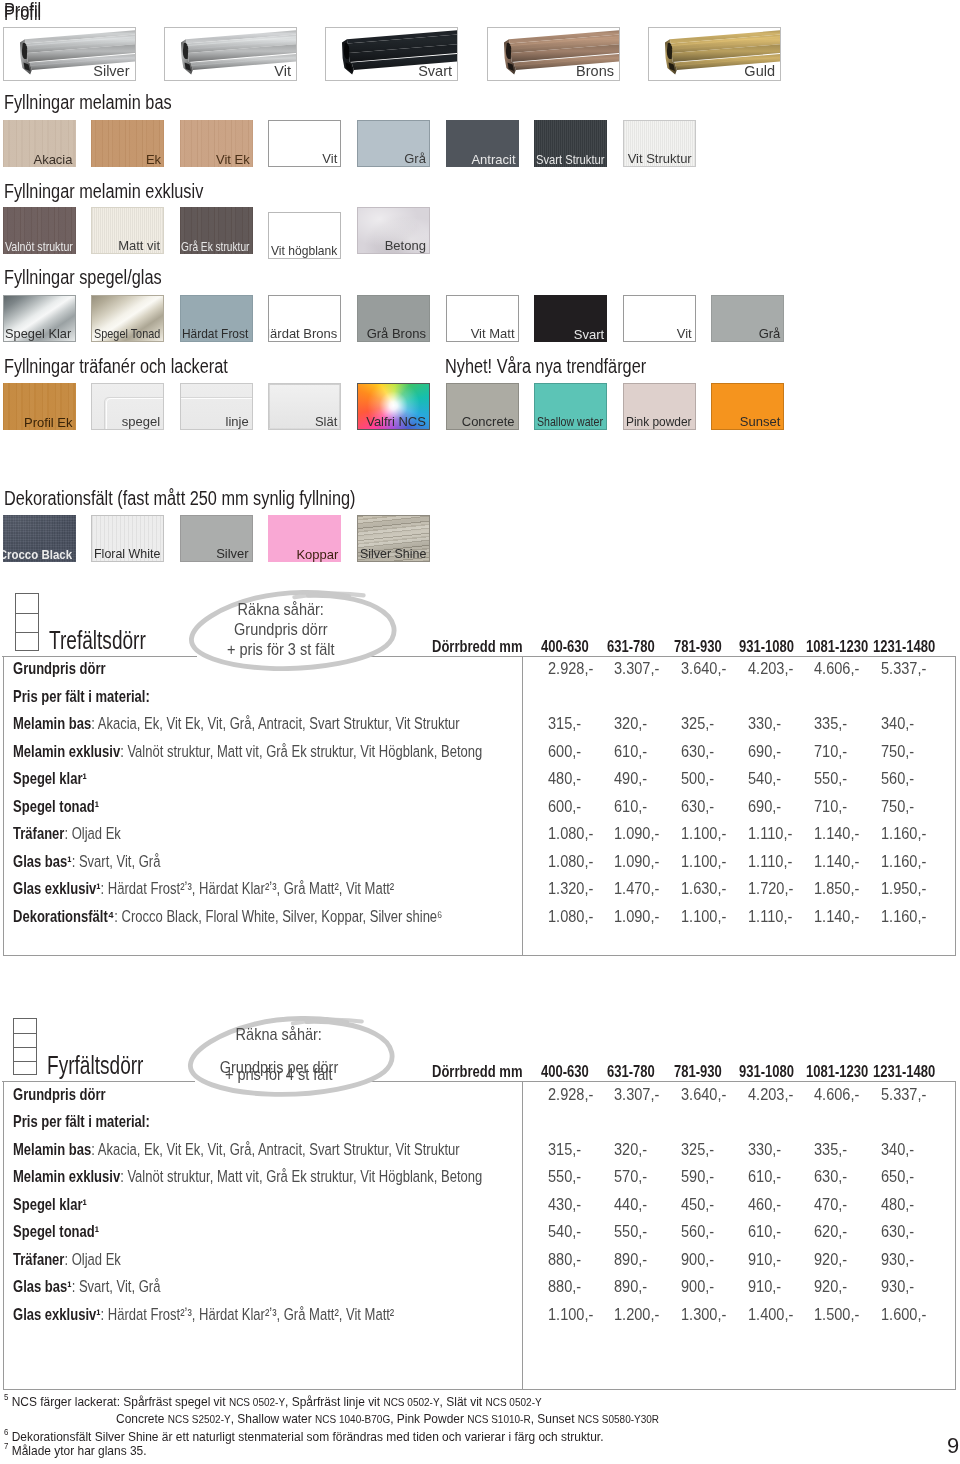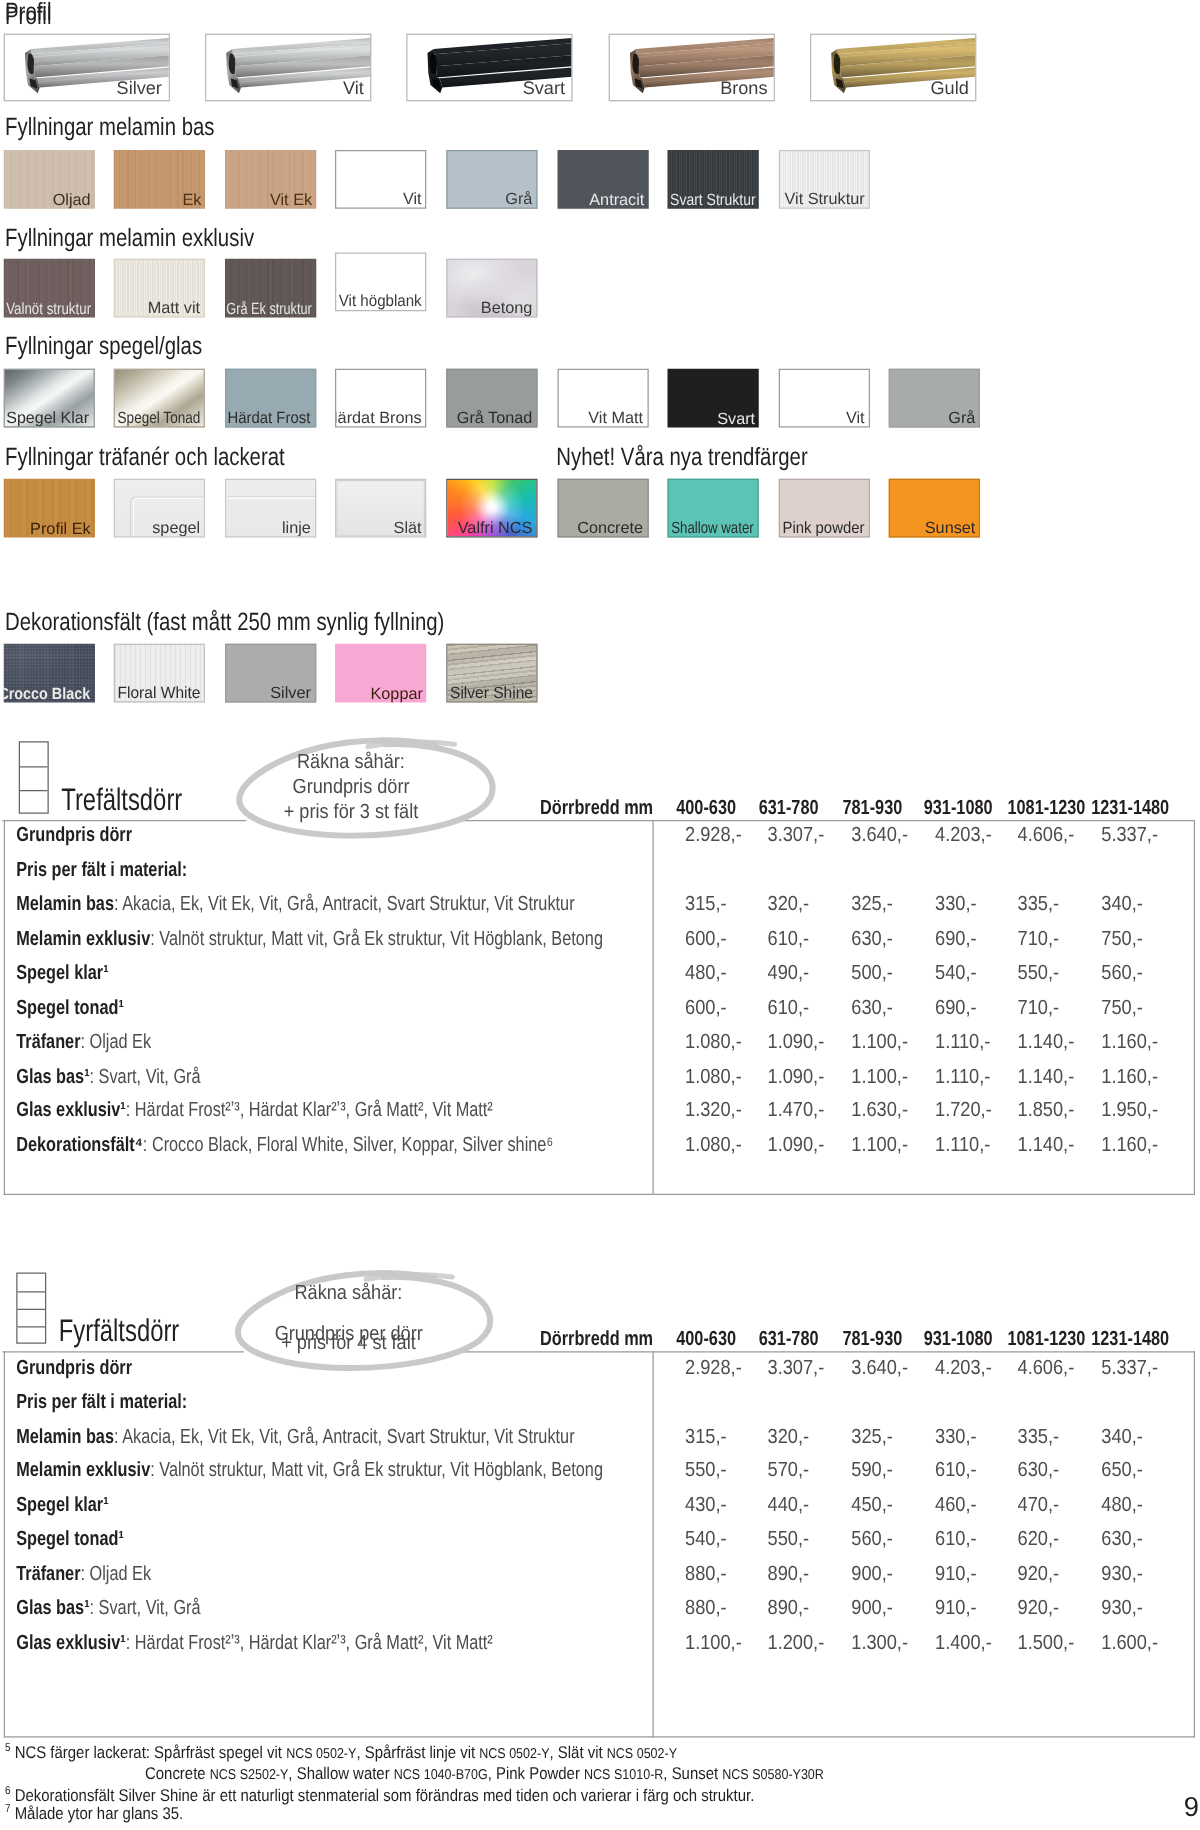--- a/index.html
+++ b/index.html
@@ -439,21 +439,21 @@
           <path d="M21.8,17.6 L133,8.6" stroke="#f7d47e" stroke-width="0.7" fill="none" opacity=".42"></path>
           <path d="M22.3,21.4 L133,12.4" stroke="#eccb79" stroke-width="0.5" fill="none" opacity=".22"></path>
           <path d="M26.6,37.6 L133,28.9" stroke="#eccb79" stroke-width="0.5" fill="none" opacity=".35"></path>
         </svg></span>
       <span class="plabel">Guld</span>
     </div>
 
 <div class="sec-head" style="left:4.2px;top:92.3px;">Fyllningar melamin bas</div>
 <div class="sw" style="left:2.5px;top:120.0px;background:#cdbcab;">
       <span class="tex" style="background:repeating-linear-gradient(90deg, rgba(80,45,10,.035) 0 1px, rgba(255,245,225,.05) 1px 5px, rgba(80,45,10,.02) 5px 7px, rgba(255,245,225,.03) 7px 13px);"></span>
-      <span class="lbl" style="color:#3a3028">Oljad</span>
+      <span class="lbl" style="color:#3a3028">Akacia</span>
     </div>
 <div class="sw" style="left:91.1px;top:120.0px;background:#c3946a;">
       <span class="tex" style="background:repeating-linear-gradient(90deg, rgba(90,50,10,.055) 0 1px, rgba(255,240,215,.05) 1px 4px, rgba(90,50,10,.03) 4px 5px, rgba(255,240,215,.03) 5px 11px, rgba(90,50,10,.045) 11px 12px, rgba(255,240,215,.04) 12px 17px);"></span>
       <span class="lbl" style="color:#4a2f14">Ek</span>
     </div>
 <div class="sw" style="left:179.7px;top:120.0px;background:#c9a183;">
       <span class="tex" style="background:repeating-linear-gradient(90deg, rgba(90,50,10,.055) 0 1px, rgba(255,240,215,.05) 1px 4px, rgba(90,50,10,.03) 4px 5px, rgba(255,240,215,.03) 5px 11px, rgba(90,50,10,.045) 11px 12px, rgba(255,240,215,.04) 12px 17px);"></span>
       <span class="lbl" style="color:#4a3018">Vit Ek</span>
     </div>
 <div class="sw" style="left:268.3px;top:120.0px;background:#ffffff;border:1px solid #9a9a9a;">
@@ -480,21 +480,21 @@
       <span class="lbl" style="color: rgb(232, 232, 232); transform: scaleX(0.8193);">Valnöt struktur</span>
     </div>
 <div class="sw" style="left:91.1px;top:206.5px;background:#f0ece3;border:1px solid #d8d4c8;">
       <span class="tex" style="background:repeating-linear-gradient(90deg, rgba(0,0,0,.05) 0 1px, rgba(255,255,255,.05) 1px 2px);"></span>
       <span class="lbl" style="color:#3a3a3a">Matt vit</span>
     </div>
 <div class="sw" style="left:179.7px;top:206.5px;background:#5b5252;">
       <span class="tex" style="background:repeating-linear-gradient(90deg, rgba(90,50,10,.055) 0 1px, rgba(255,240,215,.05) 1px 4px, rgba(90,50,10,.03) 4px 5px, rgba(255,240,215,.03) 5px 11px, rgba(90,50,10,.045) 11px 12px, rgba(255,240,215,.04) 12px 17px);"></span>
       <span class="lbl" style="color: rgb(232, 232, 232); transform: scaleX(0.7816);">Grå Ek struktur</span>
     </div>
-<div class="sw" style="left:268.3px;top:202px;background:#ffffff;border:1px solid #b9b9b9;padding-left:39px;">
+<div class="sw" style="left:268.3px;top:212px;background:#ffffff;border:1px solid #b9b9b9;padding-left:39px;">
       <span class="lbl" style="color: rgb(58, 58, 58); transform: scaleX(0.9296);">Vit högblank</span>
     </div>
 <div class="sw" style="left:356.9px;top:206.5px;background:#d8d4da;border:1px solid #c3bdc3;">
       <span class="tex" style="background:radial-gradient(ellipse at 30% 25%, rgba(255,255,255,.55), rgba(0,0,0,0) 55%),radial-gradient(ellipse at 75% 70%, rgba(255,255,255,.45), rgba(0,0,0,0) 50%),radial-gradient(ellipse at 55% 90%, rgba(120,110,120,.25), rgba(0,0,0,0) 60%);"></span>
       <span class="lbl" style="color:#3a3a3a">Betong</span>
     </div>
 
 <div class="sec-head" style="left:4.2px;top:267.25px;">Fyllningar spegel/glas</div>
 <div class="sw" style="left:2.5px;top:294.5px;background:#9fa5a6;border:1px solid #9a9fa0;">
       <span class="tex" style="background:linear-gradient(146deg, #5f676a 0%, #7d8588 14%, #b7bdbe 30%, #e9ecec 43%, #f6f7f7 50%, #c6cbcc 60%, #9aa1a3 72%, #c0c5c6 86%, #e6e9e9 100%);"></span>
@@ -504,21 +504,21 @@
       <span class="tex" style="background:linear-gradient(146deg, #97907d 0%, #b2ab97 14%, #d6d1c1 30%, #f4f2ea 43%, #faf9f4 50%, #d7d2c2 60%, #aca694 72%, #cfcaba 86%, #efece3 100%);"></span>
       <span class="lbl" style="color: rgb(47, 47, 47); transform: scaleX(0.8354);">Spegel Tonad</span>
     </div>
 <div class="sw" style="left:179.7px;top:294.5px;background:#97aab2;border:1px solid #8a9da5;">
       <span class="lbl" style="color: rgb(43, 43, 43); transform: scaleX(0.9167);">Härdat Frost</span>
     </div>
 <div class="sw" style="left:268.3px;top:294.5px;background:#ffffff;border:1px solid #9a9a9a;">
       <span class="lbl" style="color:#3a3a3a">Härdat Brons</span>
     </div>
 <div class="sw" style="left:356.9px;top:294.5px;background:#989d9c;border:1px solid #8c918f;">
-      <span class="lbl" style="color:#2b2b2b">Grå Tonad</span>
+      <span class="lbl" style="color:#2b2b2b">Grå Brons</span>
     </div>
 <div class="sw" style="left:445.5px;top:294.5px;background:#ffffff;border:1px solid #9a9a9a;">
       <span class="lbl" style="color:#3a3a3a">Vit Matt</span>
     </div>
 <div class="sw" style="left:534.1px;top:294.5px;background:#211e20;">
       <span class="lbl" style="color:#e8e8e8">Svart</span>
     </div>
 <div class="sw" style="left:622.7px;top:294.5px;background:#ffffff;border:1px solid #9a9a9a;">
       <span class="lbl" style="color:#3a3a3a">Vit</span>
     </div>

